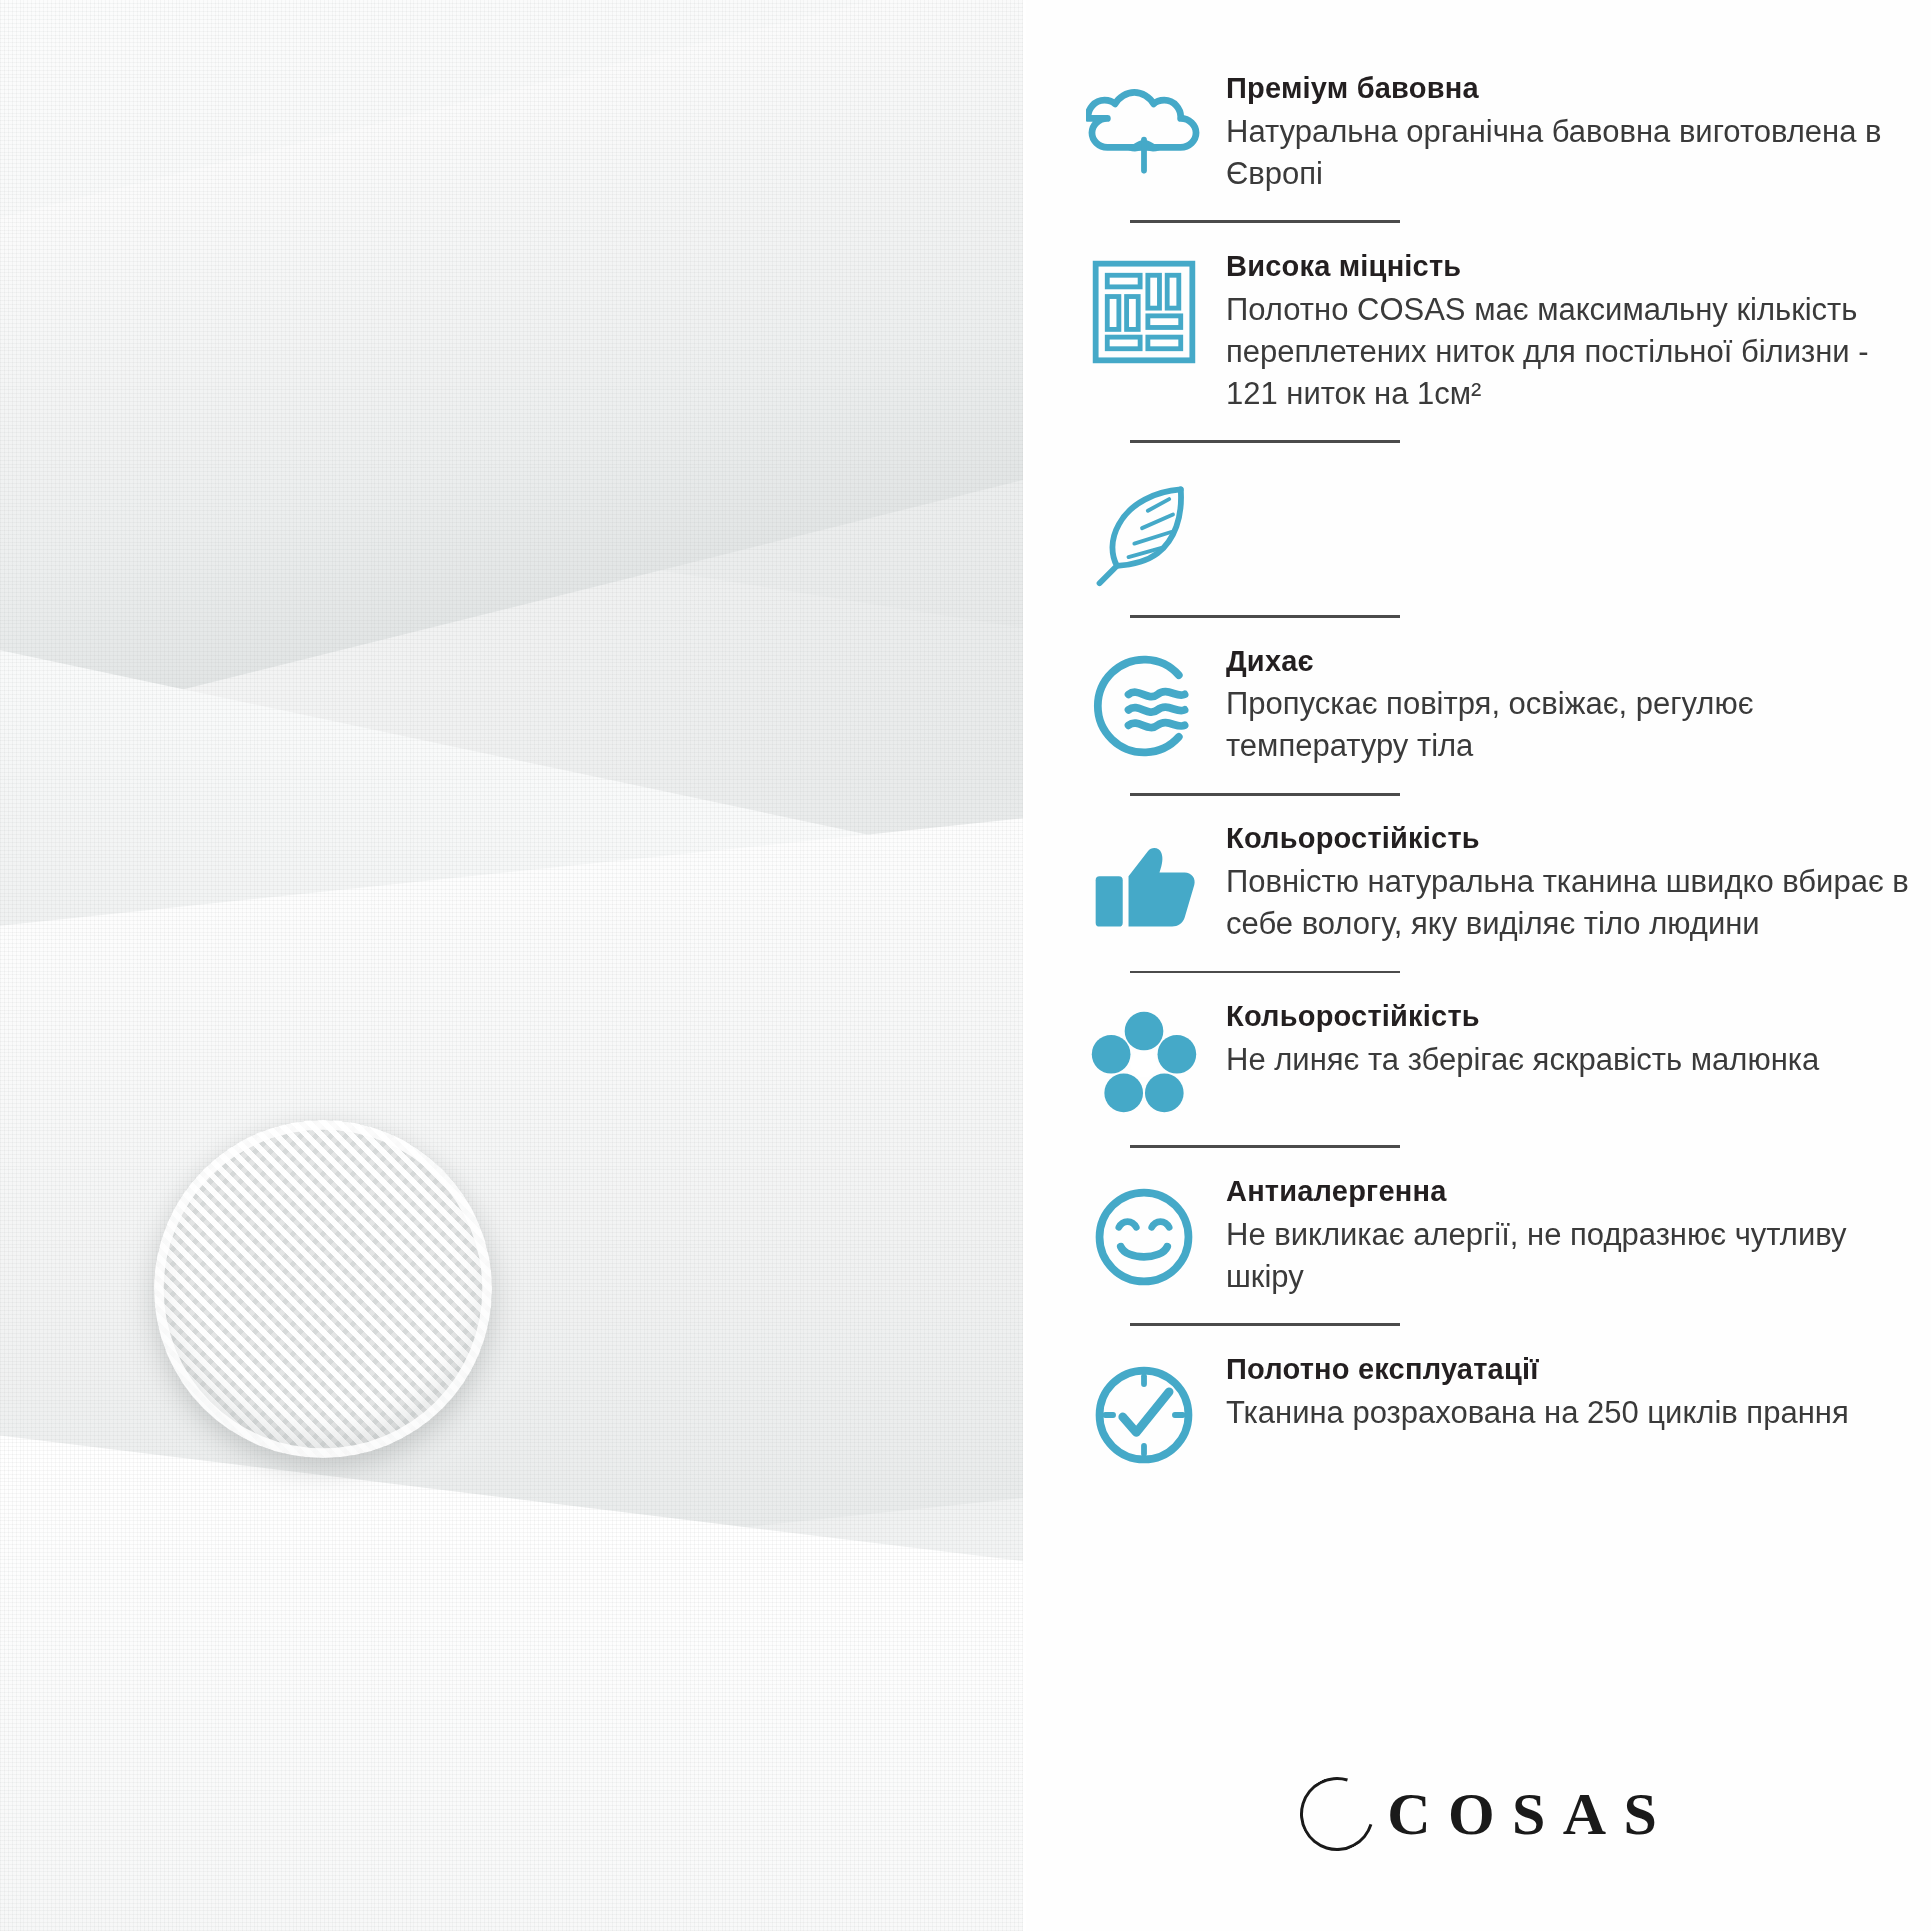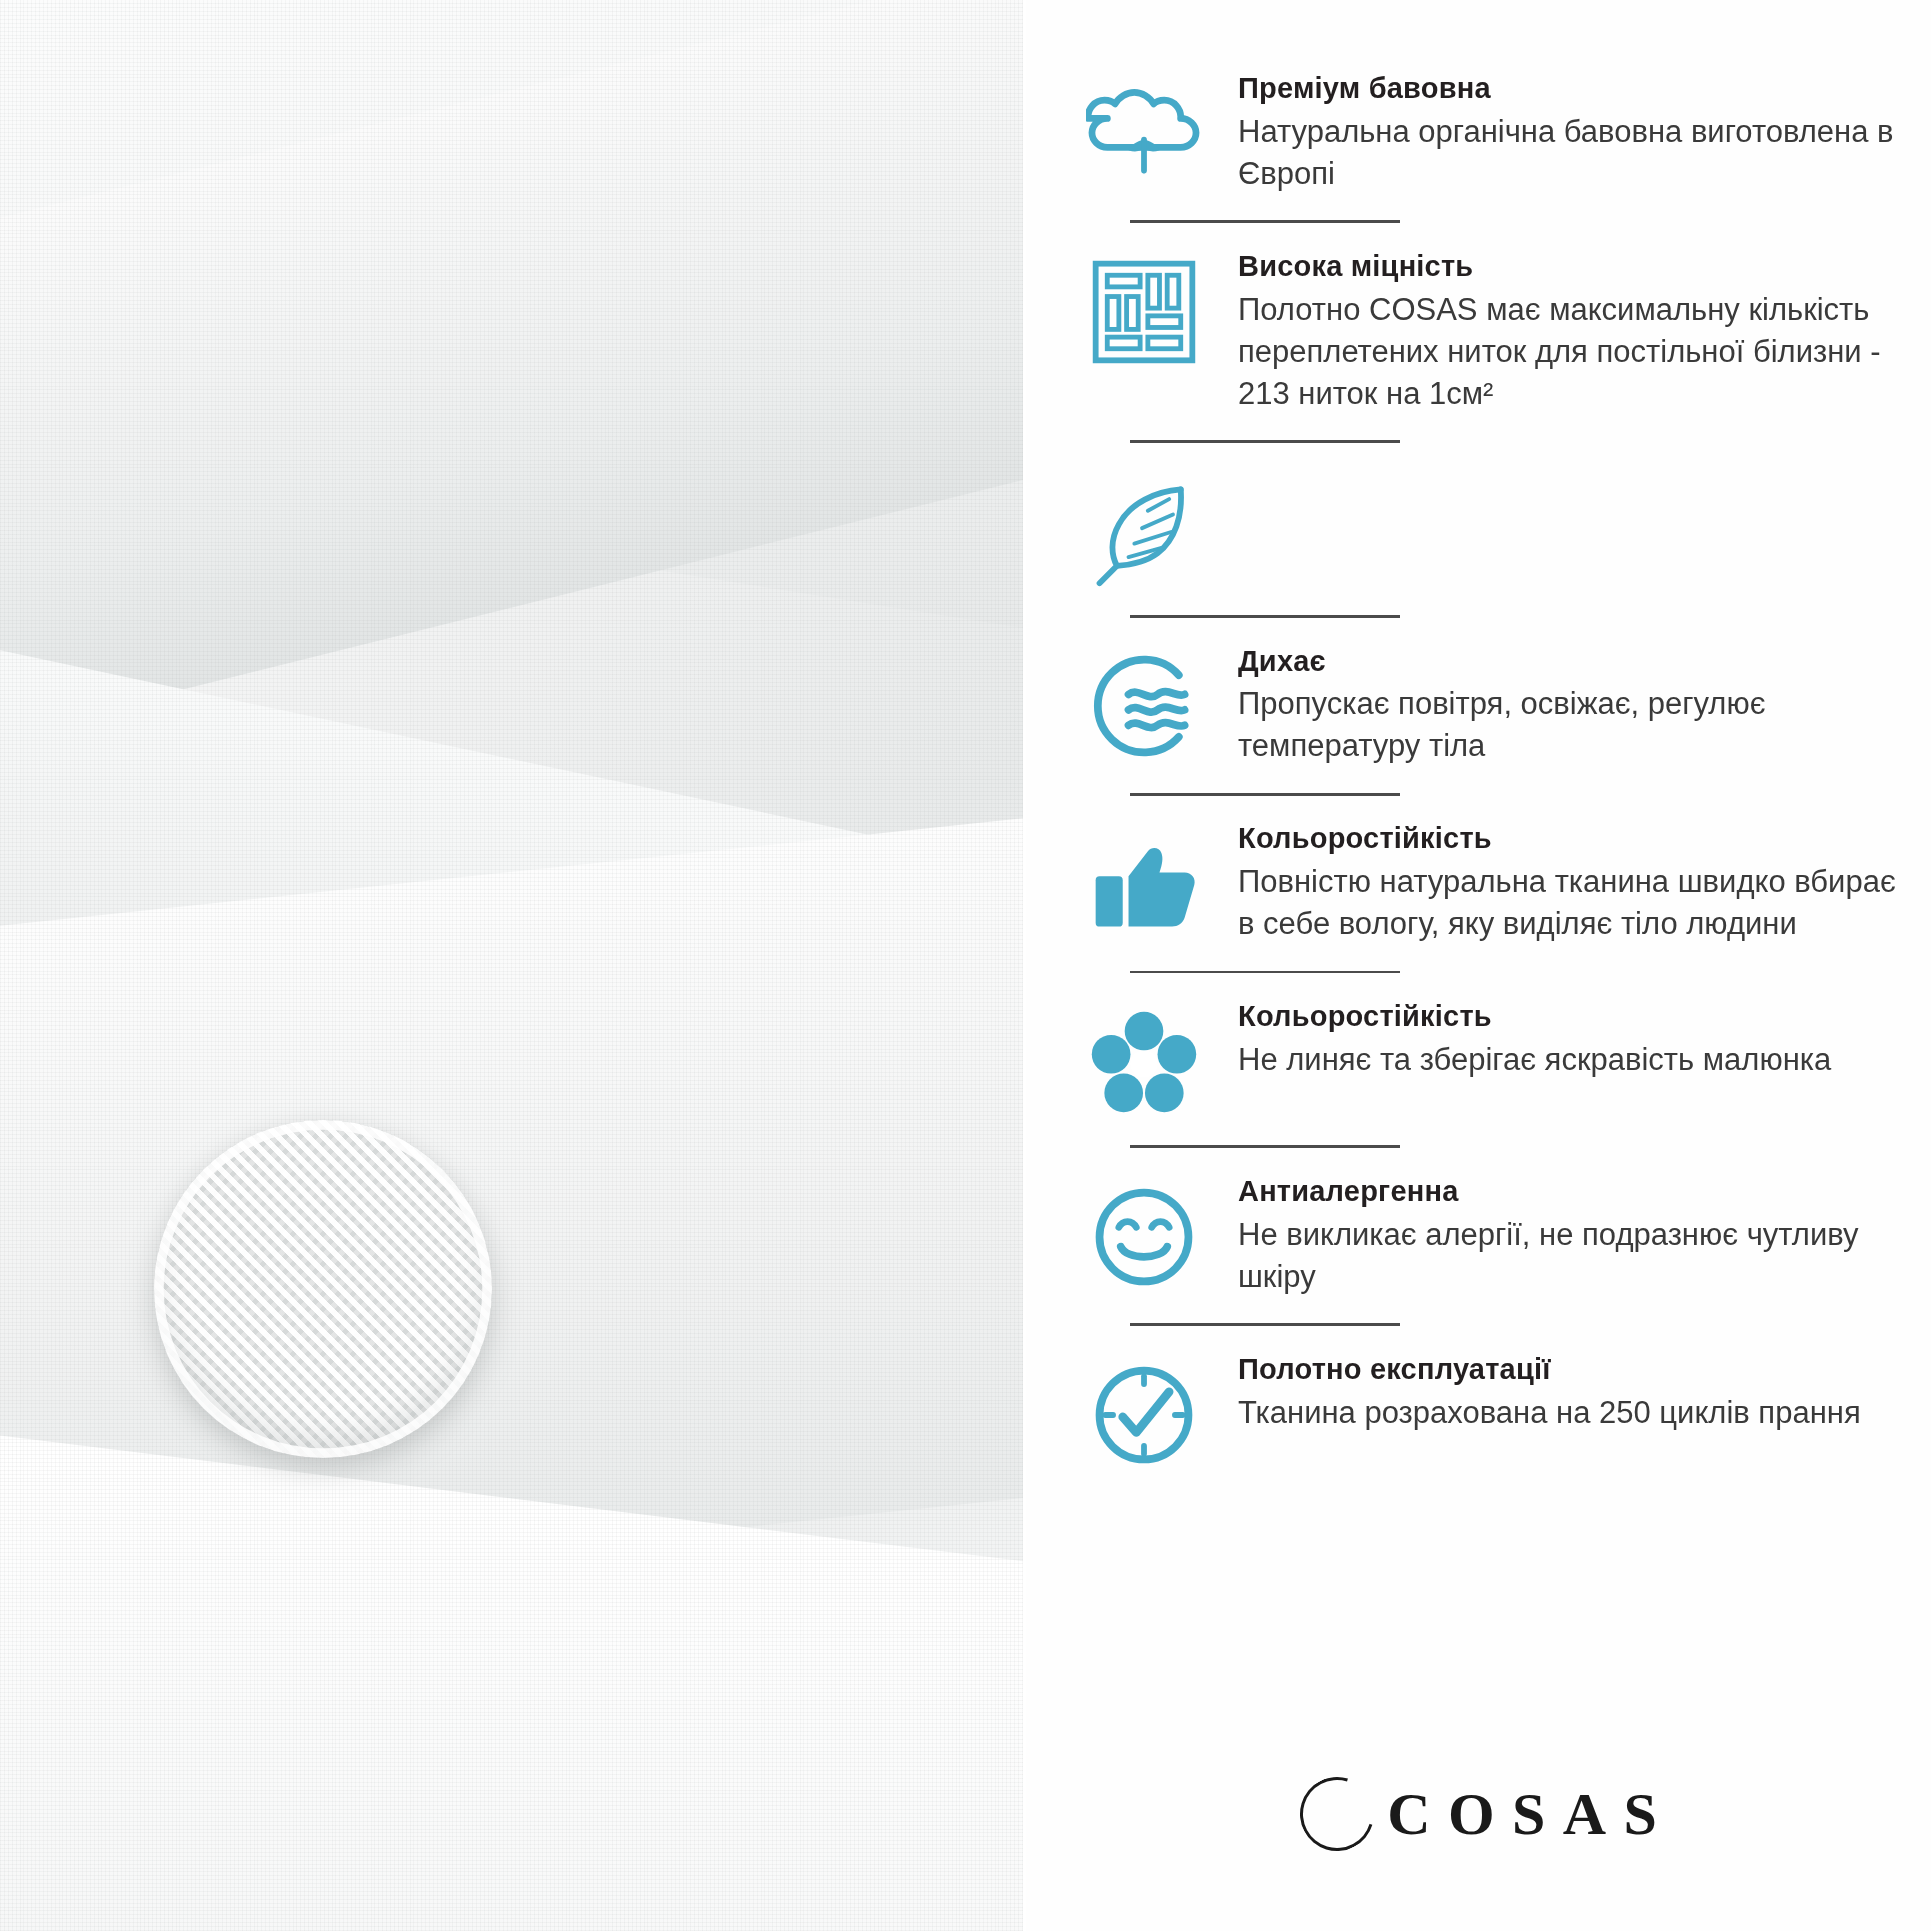--- a/index.html
+++ b/index.html
@@ -122,21 +122,20 @@
     width: 164px;
     flex: 0 0 164px;
     display: flex;
     align-items: center;
     justify-content: center;
     padding-top: 5.8px;
   }
   .feature .text {
     flex: 1 1 auto;
     padding-top: 1.9px;
-    margin-left: 12px;
   }
   .feature h3 {
     margin: 0 0 5.8px 0;
     font-size: 29px;
     font-weight: bold;
     color: #231f20;
     letter-spacing: 0.2px;
   }
   .feature p {
     margin: 0;
@@ -227,21 +226,21 @@
             <rect x="22" y="44" width="12" height="34"></rect>
             <rect x="42" y="44" width="12" height="34"></rect>
             <rect x="64" y="64" width="34" height="12"></rect>
             <rect x="22" y="86" width="34" height="12"></rect>
             <rect x="64" y="86" width="34" height="12"></rect>
           </g>
         </svg>
       </div>
       <div class="text">
         <h3>Висока міцність</h3>
-        <p>Полотно COSAS має максимальну кількість переплетених ниток для постільної білизни - 213 ниток на 1см²</p>
+        <p>Полотно COSAS має максимальну кількість переплетених ниток для постільної білизни - 121 ниток на 1см²</p>
       </div>
     </div>
     <div class="divider"></div>
 
     <div class="feature">
       <div class="icon-wrap">
         <svg width="116" height="116" viewBox="0 0 120 120">
           <path d="M98 16C72 18 46 30 34 52c-9 16-8 32-2 43l-18 18" fill="none" stroke="#45a9c8" stroke-width="6" stroke-linecap="round"></path>
           <path d="M98 16c2 28-6 52-24 66-12 9-26 12-42 13" fill="none" stroke="#45a9c8" stroke-width="6" stroke-linecap="round"></path>
           <g stroke="#45a9c8" stroke-width="4" stroke-linecap="round">

